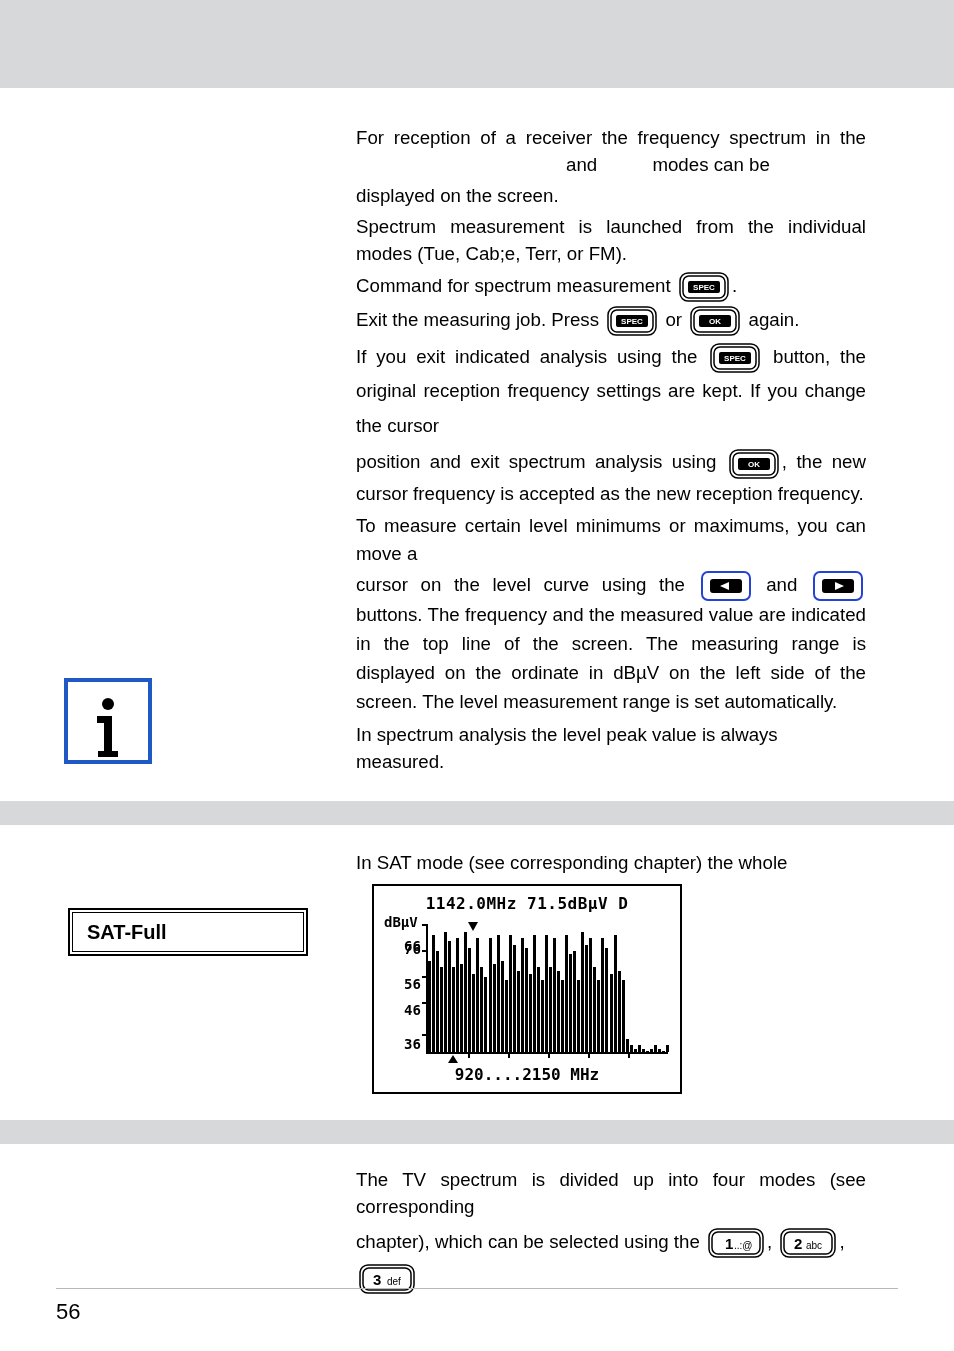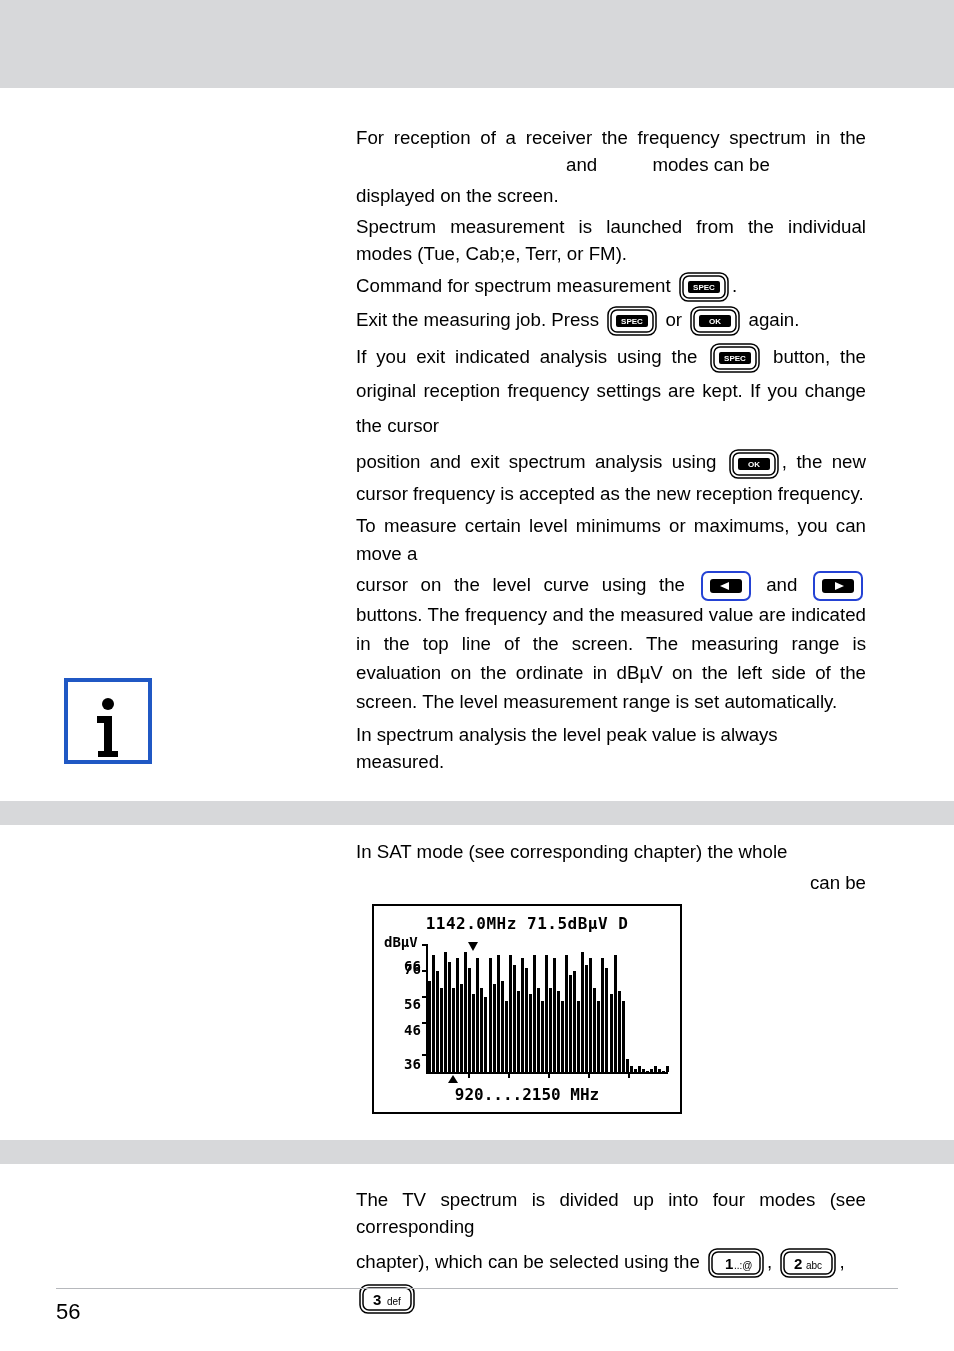--- a/index.html
+++ b/index.html
@@ -199,38 +199,37 @@
               <rect x="1" y="1" width="48" height="28" rx="6" fill="#fff" stroke="#2442d4" stroke-width="2"></rect>
               <rect x="9" y="8" width="32" height="14" rx="3" fill="#000"></rect>
               <polygon points="28,11 28,19 19,15" fill="#fff"></polygon>
             </svg></span>
         <span>and</span>
         <span class="key"><svg viewBox="0 0 50 30">
               <rect x="1" y="1" width="48" height="28" rx="6" fill="#fff" stroke="#2442d4" stroke-width="2"></rect>
               <rect x="9" y="8" width="32" height="14" rx="3" fill="#000"></rect>
               <polygon points="22,11 22,19 31,15" fill="#fff"></polygon>
             </svg></span>
-        <span>buttons. The frequency and the measured value are indicated in the top line of the screen. The measuring range is evaluation on the ordinate in dBµV on the left side of the screen. The level measurement range is set automatically.</span>
+        <span>buttons. The frequency and the measured value are indicated in the top line of the screen. The measuring range is displayed on the ordinate in dBµV on the left side of the screen. The level measurement range is set automatically.</span>
       </p>
 
       <p class="gap-big">In spectrum analysis the level peak value is always measured.</p>
     </div>
 
     <div class="info-icon">
       <div class="dot"></div>
         <div class="stem"></div>
     </div>
 
     <div class="graybar"></div>
 
-    <div class="body-text" style="padding-top:9px">
+    <div class="body-text" style="padding-top:20px">
       <p>
         <span>In SAT mode (see corresponding chapter) the whole</span>
       </p>
-      <p style="text-align:right">can be</p>
 
       <div class="chart-container">
         <div class="chart-header">1142.0MHz  71.5dBµV D</div>
         <div class="y-unit">dBµV</div>
         <div class="y-tick" style="top:53px">76</div>
         <div class="y-tick" style="top:50px">66</div>
         <div class="y-tick" style="top:88px">56</div>
         <div class="y-tick" style="top:114px">46</div>
         <div class="y-tick" style="top:148px">36</div>
         <div class="chart-area">
@@ -306,20 +305,25 @@
               <div class="bar" style="height: 6.5px; left: 225.867px; width: 3.03333px;"></div>
               <div class="bar" style="height: 3.25px; left: 229.9px; width: 3.03333px;"></div>
               <div class="bar" style="height: 1px; left: 233.933px; width: 3.03333px;"></div>
               <div class="bar" style="height: 6.5px; left: 237.967px; width: 3.03333px;"></div>
             </div>
         </div>
         <div class="chart-bottom">920....2150 MHz</div>
       </div>
     </div>
 
+    <div class="sat-full-box">
+      <div class="sat-full-box-inner">
+          <span>SAT-Full</span>
+        </div>
+    </div>
 
     <div class="graybar2"></div>
 
     <div class="body-text" style="padding-top:18px">
       <p class="justify">The TV spectrum is divided up into four modes (see corresponding</p>
       <p class="gap-top" style="line-height:1.9">
         <span>chapter), which can be selected using the</span>
         <span class="key" style="width:56px"><svg viewBox="0 0 56 30">
               <rect x="1" y="1" width="54" height="28" rx="8" fill="#fff" stroke="#000" stroke-width="1.5"></rect>
               <rect x="4" y="4" width="48" height="22" rx="6" fill="none" stroke="#000" stroke-width="1.5"></rect>

